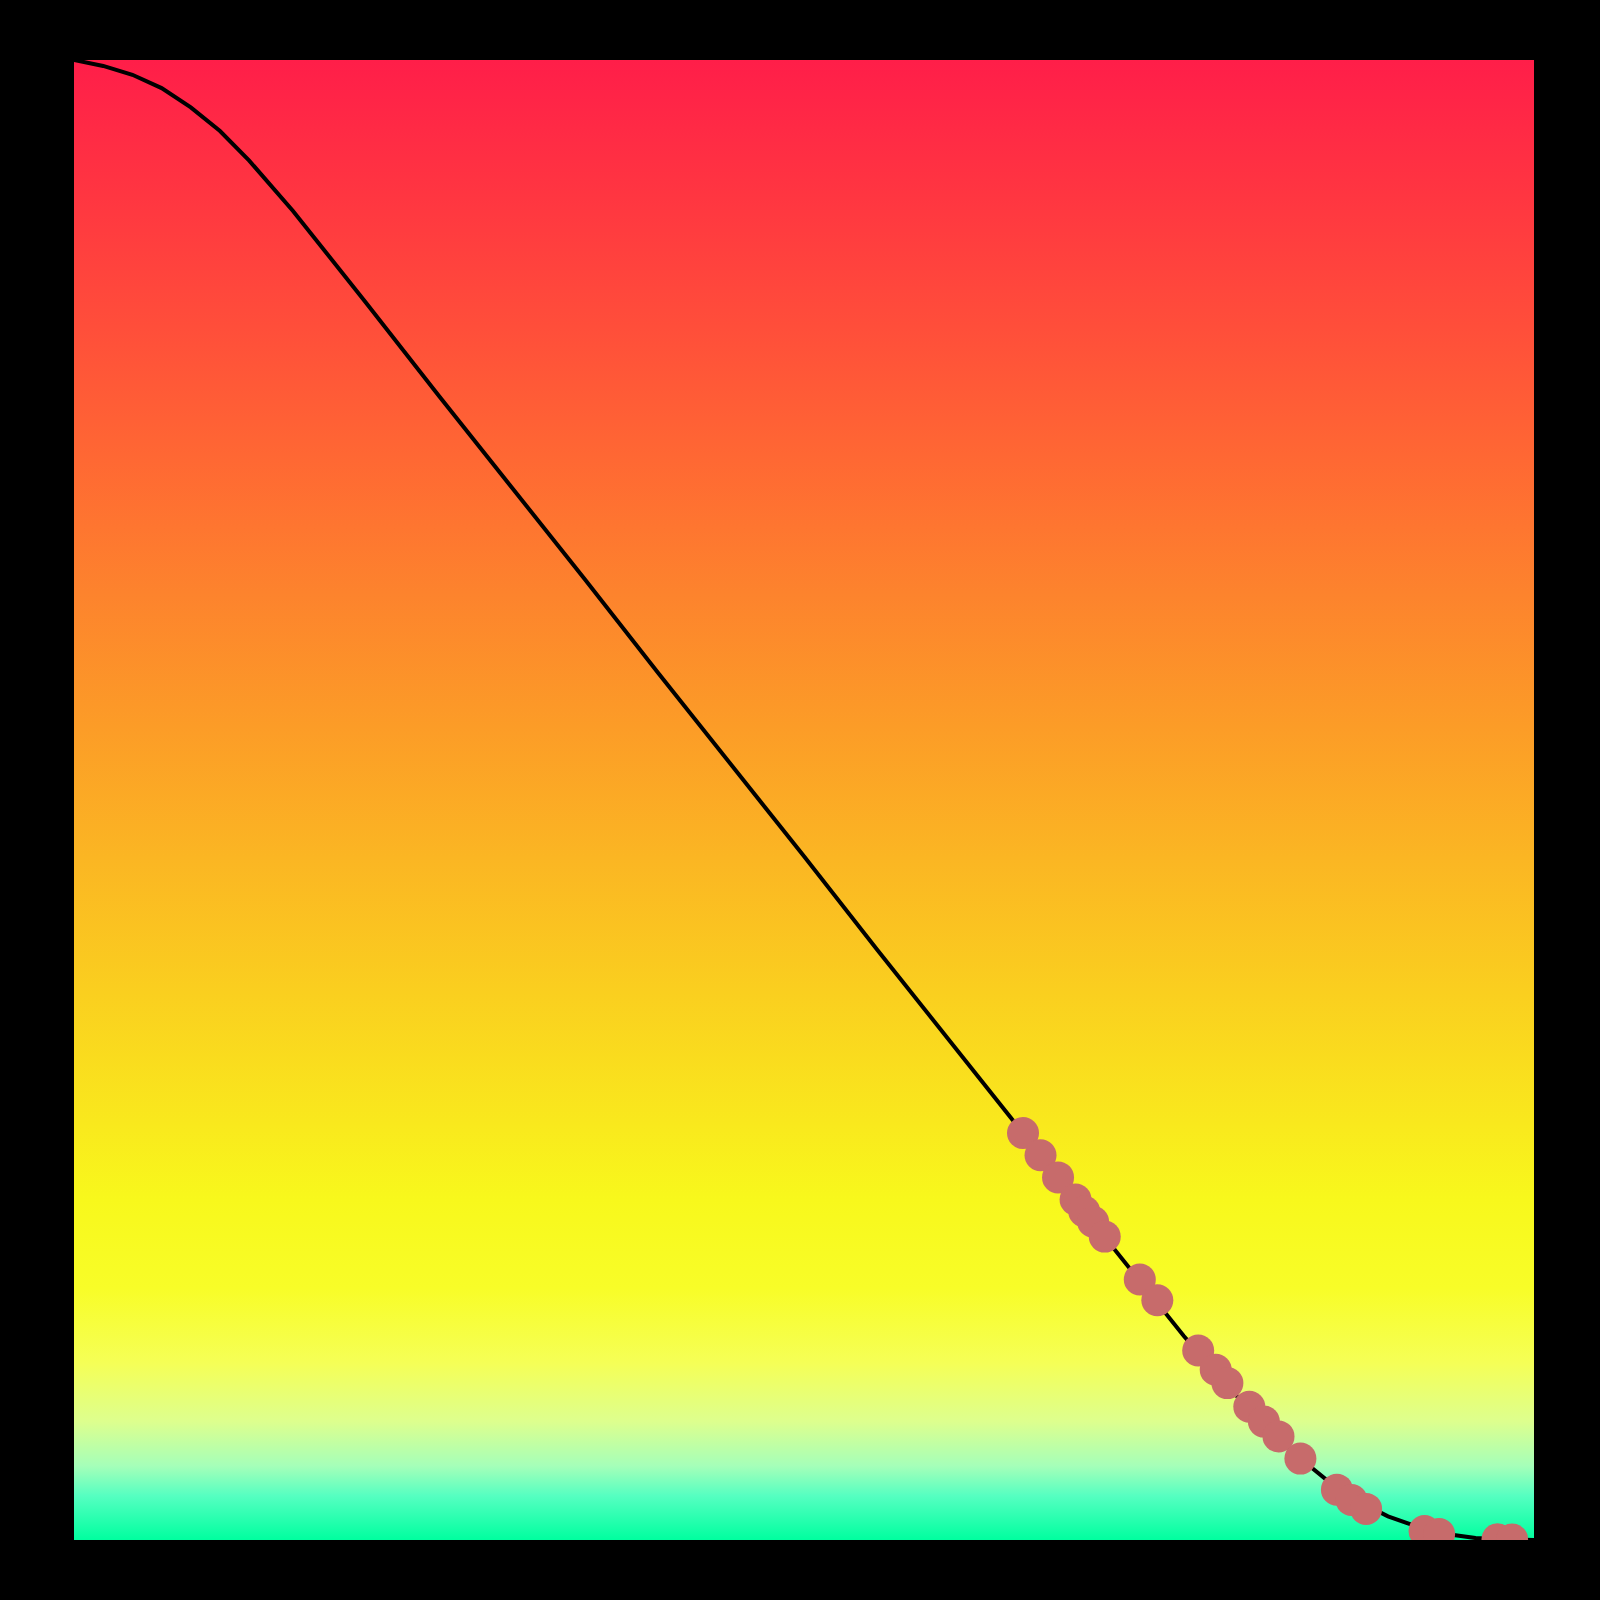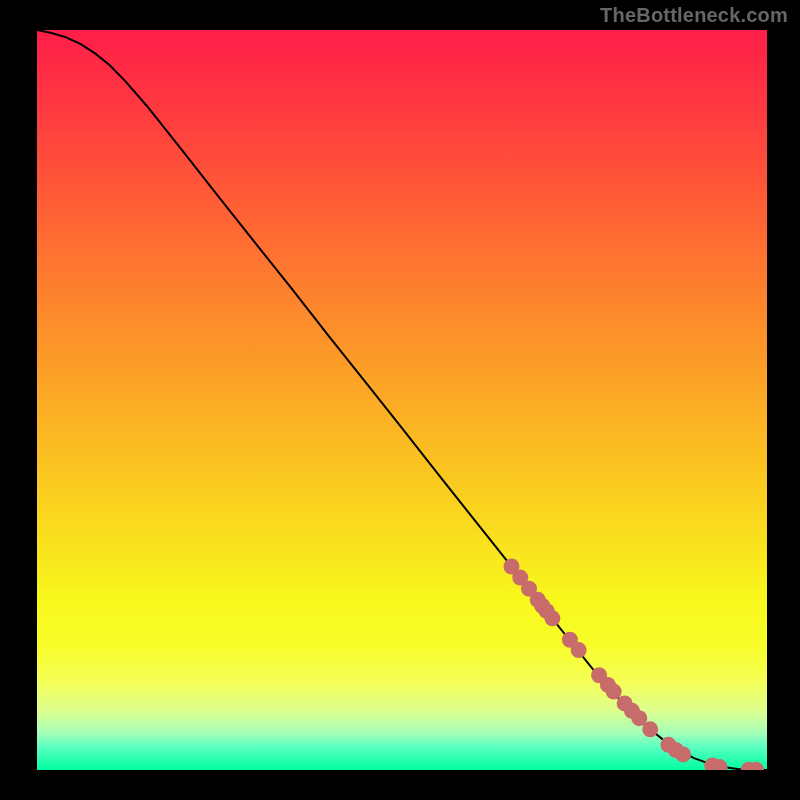--- a/index.html
+++ b/index.html
@@ -35,21 +35,20 @@
     height: 740px;
   }
   svg {
     display: block;
   }
 </style>
 </head>
 <body>
 
 <div class="container">
-  <div class="watermark">TheBottleneck.com</div>
   <div class="plot">
     <svg id="chart-svg" width="730" height="740" viewBox="0 0 730 740">
         <defs>
           <linearGradient id="bg-grad" x1="0" y1="0" x2="0" y2="1">
             <stop offset="0.00%" stop-color="rgb(255,30,73)"></stop>
             <stop offset="9.00%" stop-color="rgb(255,53,65)"></stop>
             <stop offset="18.00%" stop-color="rgb(255,78,58)"></stop>
             <stop offset="27.00%" stop-color="rgb(255,104,51)"></stop>
             <stop offset="36.00%" stop-color="rgb(253,131,45)"></stop>
             <stop offset="45.00%" stop-color="rgb(252,156,39)"></stop>

